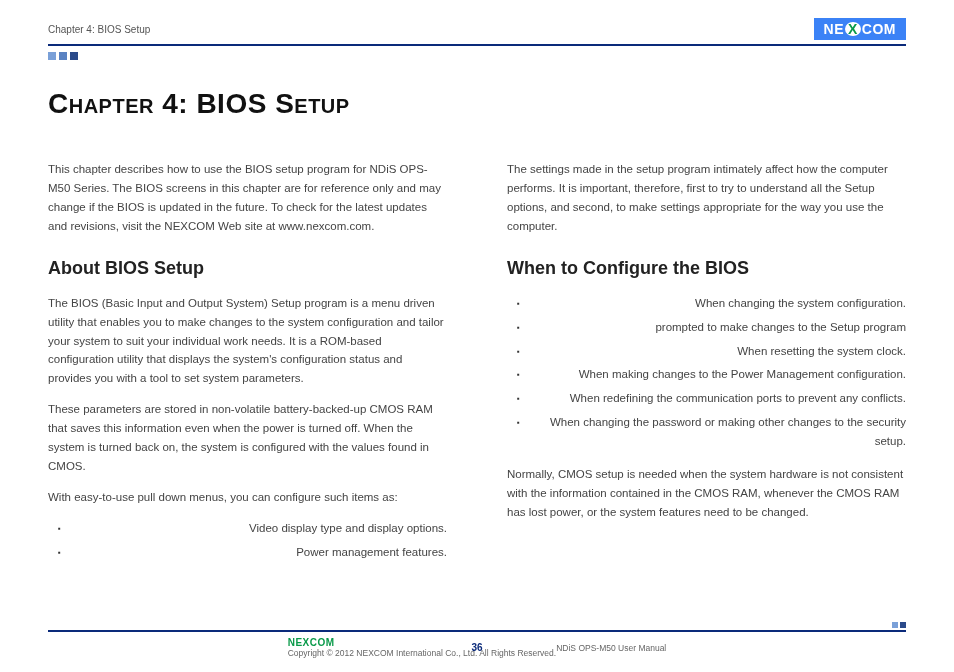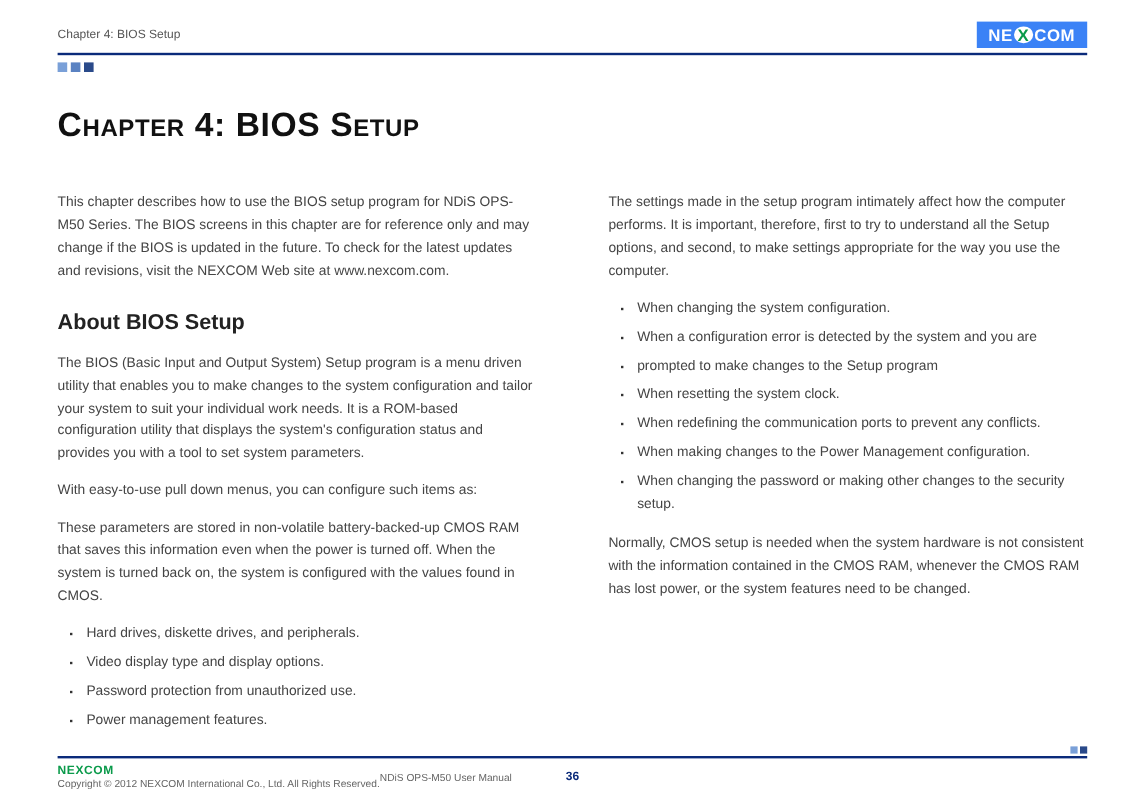--- a/index.html
+++ b/index.html
@@ -46,28 +46,28 @@
     font-variant: small-caps;
     letter-spacing: 0.5px;
   }
   .columns {
     display: flex;
     gap: 60px;
   }
   .col { flex: 1; font-size: 11.5px; line-height: 1.65; color: #444; }
   .col p { margin-bottom: 12px; }
   h2 { font-size: 18px; font-weight: bold; color: #222; margin-top: 18px; margin-bottom: 10px; }
-  ul { list-style: none; margin: 6px 0 14px 10px; }
+  ul { list-style: none; margin: 6px 0 14px 10px; text-align: right; }
   ul li { position: relative; padding-left: 14px; margin-bottom: 5px; }
   ul li::before { content: "▪"; position: absolute; left: 0; color: #333; font-size: 8px; top: 3px; }
   .footer {
     position: absolute;
     left: 48px; right: 48px; bottom: 14px;
     display: flex;
-    justify-content: flex-start;
+    justify-content: center;
     align-items: center;
     font-size: 8.5px;
     color: #666;
   }
   .footer-logo {
     color: #0a9a4a;
     font-weight: bold;
     font-size: 10px;
     letter-spacing: 0.5px;
   }
@@ -100,39 +100,37 @@
   <span class="sq sq3"></span>
 </div>
 
 <div class="title">Chapter 4: BIOS Setup</div>
 
 <div class="columns">
   <div class="col">
     <p>This chapter describes how to use the BIOS setup program for NDiS OPS-M50 Series. The BIOS screens in this chapter are for reference only and may change if the BIOS is updated in the future. To check for the latest updates and revisions, visit the NEXCOM Web site at www.nexcom.com.</p>
     <h2>About BIOS Setup</h2>
     <p>The BIOS (Basic Input and Output System) Setup program is a menu driven utility that enables you to make changes to the system configuration and tailor your system to suit your individual work needs. It is a ROM-based configuration utility that displays the system's configuration status and provides you with a tool to set system parameters.</p>
+    <p>These parameters are stored in non-volatile battery-backed-up CMOS RAM that saves this information even when the power is turned off. When the system is turned back on, the system is configured with the values found in CMOS.</p>
     <p>With easy-to-use pull down menus, you can configure such items as:</p>
-    <p>These parameters are stored in non-volatile battery-backed-up CMOS RAM that saves this information even when the power is turned off. When the system is turned back on, the system is configured with the values found in CMOS.</p>
     <ul>
-      <li>Hard drives, diskette drives, and peripherals.</li>
       <li>Video display type and display options.</li>
-      <li>Password protection from unauthorized use.</li>
       <li>Power management features.</li>
     </ul>
   </div>
 
   <div class="col">
     <p>The settings made in the setup program intimately affect how the computer performs. It is important, therefore, first to try to understand all the Setup options, and second, to make settings appropriate for the way you use the computer.</p>
+    <h2>When to Configure the BIOS</h2>
     <ul>
       <li>When changing the system configuration.</li>
-      <li>When a configuration error is detected by the system and you are</li>
       <li>prompted to make changes to the Setup program</li>
       <li>When resetting the system clock.</li>
+      <li>When making changes to the Power Management configuration.</li>
       <li>When redefining the communication ports to prevent any conflicts.</li>
-      <li>When making changes to the Power Management configuration.</li>
       <li>When changing the password or making other changes to the security setup.</li>
     </ul>
     <p>Normally, CMOS setup is needed when the system hardware is not consistent with the information contained in the CMOS RAM, whenever the CMOS RAM has lost power, or the system features need to be changed.</p>
   </div>
 </div>
 
 <div class="footer-line">
   <div class="rule-bottom"></div>
 </div>
 <div class="footer-decor">

